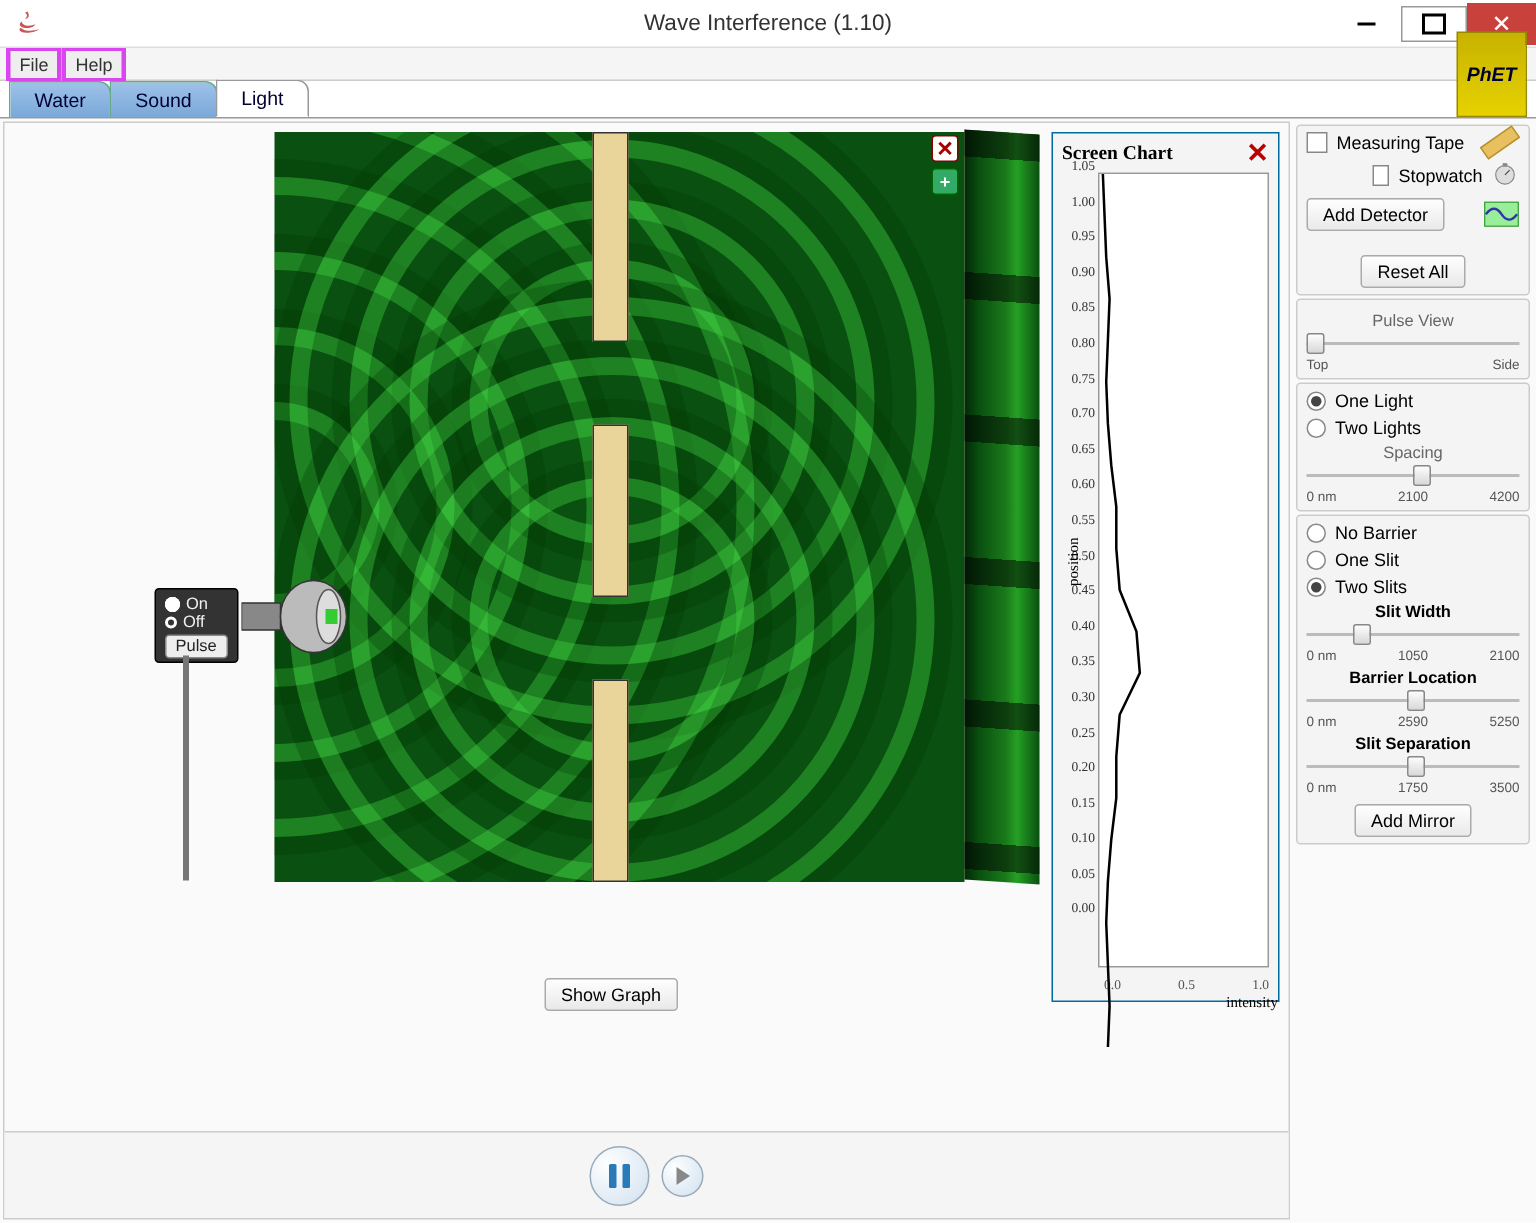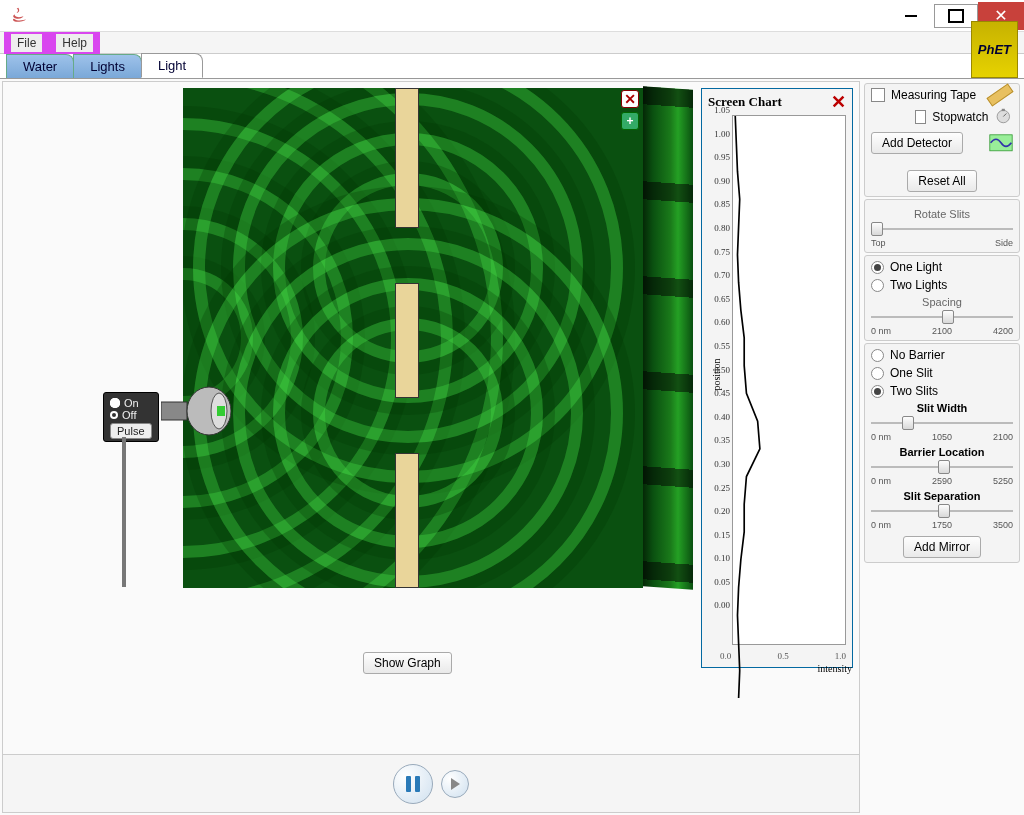--- a/index.html
+++ b/index.html
@@ -33,21 +33,21 @@
   }
   .winbtn { width: 46px; height: 28px; display:flex; align-items:center; justify-content:center; }
   .winbtn.min::before { content:""; width:12px; height:2px; background:#000; display:block;}
   .winbtn.max { border:1px solid #999; height:24px; width:44px; margin-top:2px;}
   .winbtn.max::before { content:""; width:12px; height:10px; border:2px solid #000; display:block;}
   .winbtn.close { background:#c8413b; color:#fff; font-size:16px;}
   .menubar {
     height: 22px; display:flex; align-items:center; border-bottom:1px solid #ccc;
     background:#f5f5f5; padding-left:4px; font-size:12px; color:#333;
   }
-  .menubar .menu { padding:2px 6px; border:7px solid #d946ef; background:#eee; margin-right:0; }
+  .menubar .menu { padding:2px 6px; border:3px solid #d946ef; background:#eee; margin-right:0; }
   .tabstrip {
     height: 24px; display:flex; align-items:flex-end;
     background:#fff; padding-left:6px; gap:0; position:relative;
   }
   .tab {
     padding:4px 16px; font-size:13px;
     background:linear-gradient(#9ec2ea,#7aa8d8);
     border:1px solid #6a8; border-bottom:none;
     border-top-right-radius:8px;
     color:#003; margin-right:-1px;
@@ -226,35 +226,36 @@
 </style>
 </head>
 <body>
 
 <div class="titlebar">
   <span class="java-icon">
     <svg viewBox="0 0 24 24" width="20" height="20">
         <path d="M8 3c3 2 1 4 0 5 3 0 4-3 2-6zM6 10c-3 1-3 4 1 5 5 1 9-1 9-3-1 1-5 2-8 1-2-1-3-2-2-3zm-1 5c-3 1-1 4 4 4 6 0 10-2 10-3-2 1-7 2-11 1-2-1-3-1-3-2z" fill="#c55"></path>
       </svg>
   </span>
+  <div class="title">Wave Interference (1.10)</div>
   <div class="winbtns">
     <div class="winbtn min"></div>
     <div class="winbtn max"></div>
     <div class="winbtn close">✕</div>
   </div>
 </div>
 
 <div class="menubar">
   <div class="menu">File</div>
   <div class="menu">Help</div>
 </div>
 
 <div class="tabstrip">
   <div class="tab">Water</div>
-  <div class="tab">Lights</div>
+  <div class="tab">Sound</div>
   <div class="tab active">Light</div>
   <div class="phet-logo">PhET</div>
 </div>
 
 <div class="content">
   <div class="simwrap">
     <div class="simarea">
 
       <div class="wavebox">
         <div class="circ-waves">
@@ -343,21 +344,21 @@
             <div>0.10</div>
             <div>0.05</div>
             <div>0.00</div>
           </div>
         <span class="yaxis-label">position</span>
         <div class="chartbody">
           <svg class="intensity-curve" id="intcurve" viewBox="0 0 100 520" preserveAspectRatio="none">
             <polyline id="curvepoly" fill="none" stroke="#000" stroke-width="1.5" points="2.0,0.0 3.0,24.8 4.0,49.5 6.0,74.3 5.0,99.0 4.0,123.8 5.0,148.6 7.0,173.3 10.0,198.1 10.0,222.9 12.0,247.6 22.0,272.4 24.0,297.1 12.0,321.9 10.0,346.7 10.0,371.4 7.0,396.2 5.0,421.0 4.0,445.7 5.0,470.5 6.0,495.2 5.0,520.0"></polyline>
           </svg>
         </div>
-        <div class="ticks" style="margin:0 6px 0 18px;">
+        <div class="ticks" style="margin:0 6px 0 34px;">
           <span>0.0</span>
           <span>0.5</span>
           <span>1.0</span>
         </div>
         <div class="xaxis-label">intensity</div>
       </div>
 
     </div>
 
     <div class="bottombar">
@@ -401,21 +402,21 @@
               <path d="M2 11 Q9 2 15 11 T28 11" fill="none" stroke="#33a" stroke-width="2"></path>
             </svg>
         </span>
       </div>
       <div style="text-align:center; margin-top:16px;">
         <button class="small-btn">Reset All</button>
       </div>
     </div>
 
     <div class="panel">
-      <div class="sliderlbl">Rotate Slits</div>
+      <div class="sliderlbl">Pulse View</div>
       <div class="hslider">
         <div class="thumb" style="left:0;"></div>
       </div>
       <div class="ticks">
         <span>Top</span>
         <span>Side</span>
       </div>
     </div>
 
     <div class="panel">

